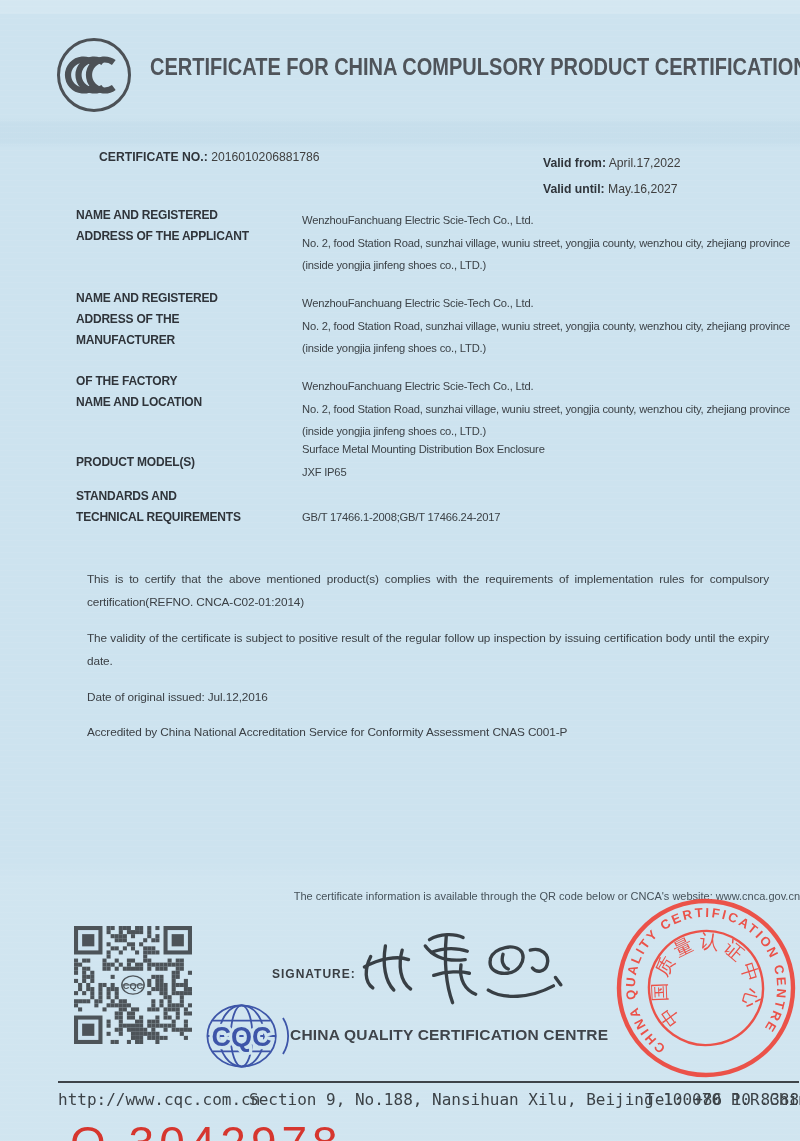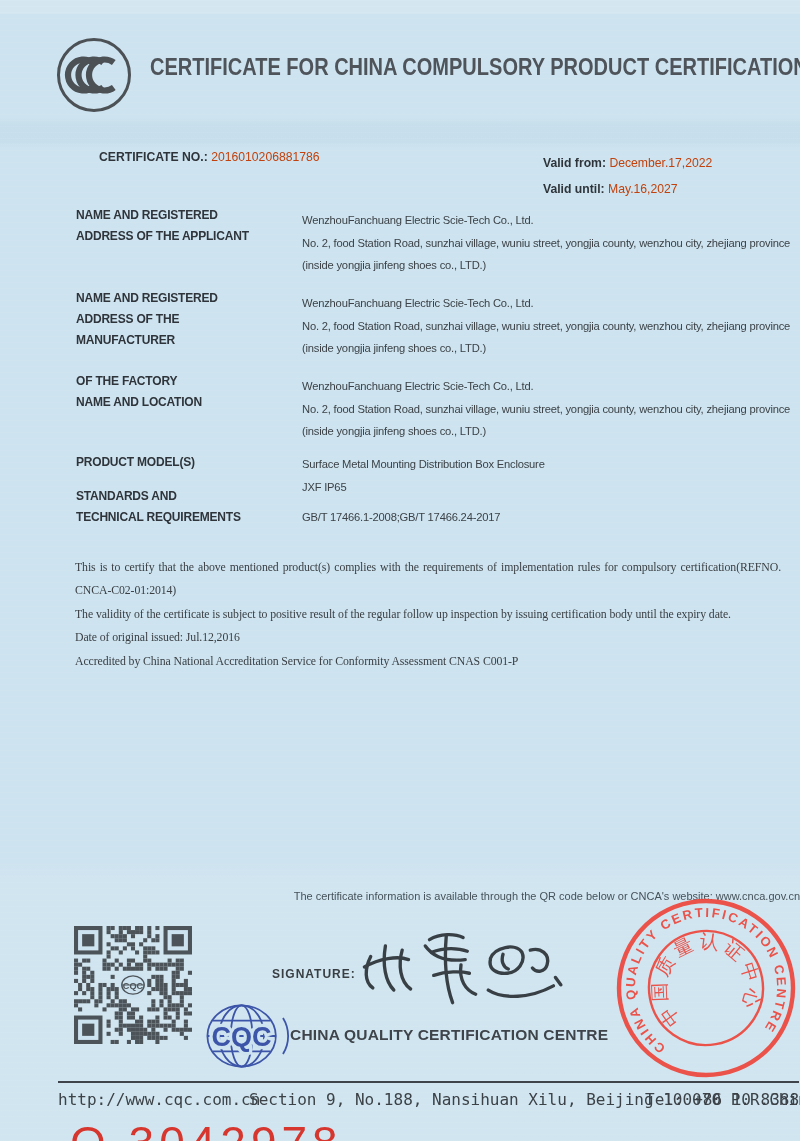--- a/index.html
+++ b/index.html
@@ -16,29 +16,29 @@
   }
   .abs{position:absolute;}
   
   .hdr-title{
     left:150px; top:54px; font-size:23px; font-weight:bold; color:#4f545a;
     white-space:nowrap; letter-spacing:0; transform:scaleX(.87); transform-origin:left top;
   }
   
   .certno{left:99px; top:150px; font-size:12.2px; white-space:nowrap;}
   .lbl{font-weight:bold; color:#2f343a;}
-  .val{color:#c2410c;}
+  .val{color:#404040;}
   .validity{left:543px; top:150px; font-size:12.2px; line-height:26px; white-space:nowrap;}
   
   .sec-label{left:76px; width:176px; font-size:12px; font-weight:bold; line-height:21px; color:#2f343a; letter-spacing:-0.2px;}
   .sec-content{left:255px; width:540px; font-size:11.2px; line-height:22.5px; color:#3c4247; letter-spacing:-0.2px; white-space:nowrap;}
   .sec-content > div{white-space:nowrap;margin-left:47px;}
   
   .statements{left:75px; top:556px; width:706px; font-size:11.8px; line-height:23.4px; color:#3b4045; letter-spacing:-0.1px;}
-  .statements p{margin:0;font-family:Liberation Serif, serif;}
+  .statements p{margin:12px;}
   .statements p.just{text-align:justify;}
   
   .qr-note{left:0; top:890px; width:100%; text-align:right; font-size:11px; color:#46525a;}
   
   .sig-label{left:272px; top:967px; font-size:12px; font-weight:bold; letter-spacing:1px; color:#393e43;}
   .issuer-name{left:290px; top:1026px; font-size:15.5px; font-weight:bold; color:#3f444a; white-space:nowrap; letter-spacing:.2px;}
   
   .footer-rule{left:58px; top:1081px; width:741px; height:2px; background:#3e4449;}
   .footer-text{top:1090px; font-family:"DejaVu Sans Mono", monospace; font-size:16px; color:#3c4247; white-space:nowrap;}
   .fw{left:58px;} .fa{left:237px;margin-left:12px;} .ft{left:645px;}
@@ -62,21 +62,21 @@
 
   <div class="abs hdr-title">CERTIFICATE FOR CHINA COMPULSORY PRODUCT CERTIFICATION</div>
 
   <div class="abs certno">
     <span class="lbl">CERTIFICATE NO.:</span>
     <span class="val">2016010206881786</span>
   </div>
   <div class="abs validity">
     <div>
       <span class="lbl">Valid from:</span>
-      <span class="val">December.17,2022</span>
+      <span class="val">April.17,2022</span>
     </div>
     <div>
       <span class="lbl">Valid until:</span>
       <span class="val">May.16,2027</span>
     </div>
   </div>
 
   <div class="abs sec-label" style="top:205px;">
     <div>NAME AND REGISTERED</div>
     <div>ADDRESS OF THE APPLICANT</div>
@@ -104,21 +104,21 @@
   </div>
   <div class="abs sec-content" style="top:375px;">
     <div>WenzhouFanchuang Electric Scie-Tech Co., Ltd.</div>
     <div>No. 2, food Station Road, sunzhai village, wuniu street, yongjia county, wenzhou city, zhejiang province</div>
     <div>(inside yongjia jinfeng shoes co., LTD.)</div>
   </div>
 
   <div class="abs sec-label" style="top:452px;">
     <div>PRODUCT MODEL(S)</div>
   </div>
-  <div class="abs sec-content" style="top:453px;">
+  <div class="abs sec-content" style="top:438px;">
     <div>Surface Metal Mounting Distribution Box Enclosure</div>
     <div>JXF IP65</div>
   </div>
 
   <div class="abs sec-label" style="top:486px;">
     <div>STANDARDS AND</div>
     <div>TECHNICAL REQUIREMENTS</div>
   </div>
   <div class="abs sec-content" style="top:506px;">
     <div>GB/T 17466.1-2008;GB/T 17466.24-2017</div>

